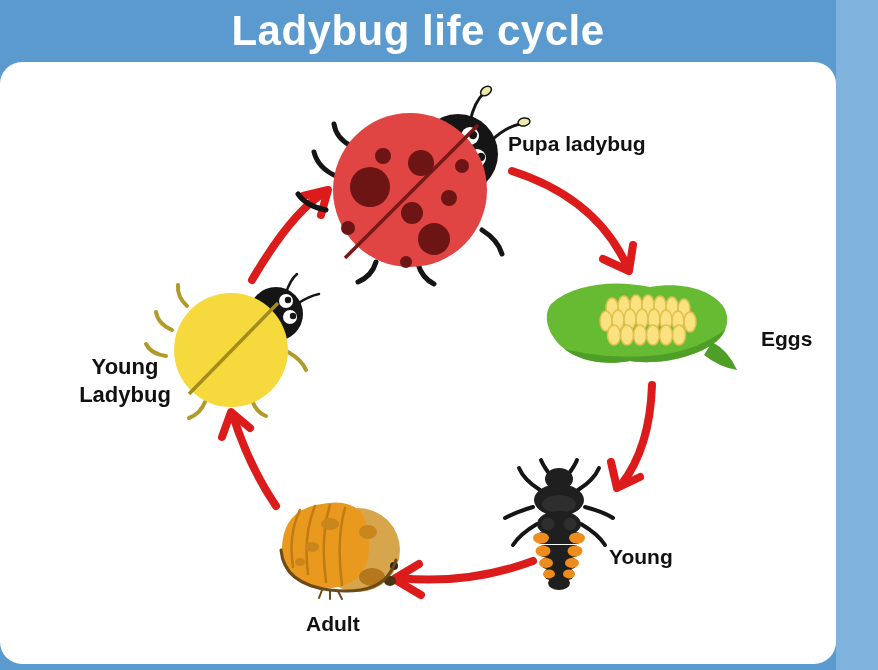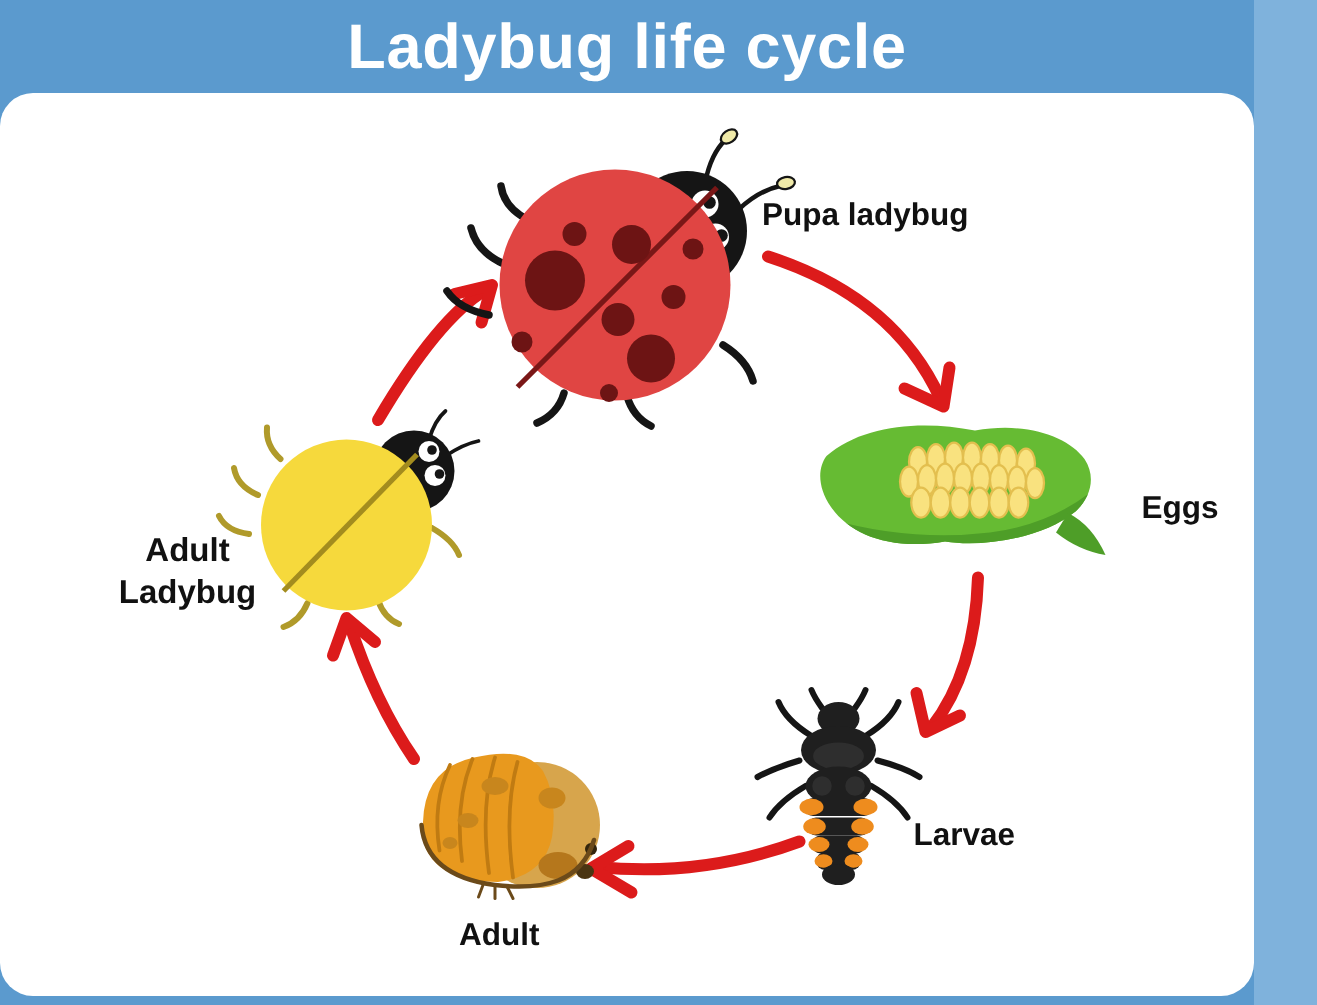--- a/index.html
+++ b/index.html
@@ -211,16 +211,16 @@
         <circle cx="290" cy="317" r="7" fill="#fff"></circle>
         <circle cx="293" cy="316" r="3.2" fill="var(--bug_black)"></circle>
       </g>
       <circle cx="231" cy="350" r="57" fill="var(--young_yellow)"></circle>
       <line x1="189" y1="394" x2="278" y2="303" stroke="var(--young_line)" stroke-width="3.5"></line>
     </g>
   </svg>
 
   <div class="label label-adult">Pupa ladybug</div>
   <div class="label label-eggs">Eggs</div>
-  <div class="label label-larvae">Larvae</div>
+  <div class="label label-larvae">Young</div>
   <div class="label label-pupa">Adult</div>
-  <div class="label label-young">Adult Ladybug</div>
+  <div class="label label-young">Young Ladybug</div>
 </div>
 
 </body></html>

